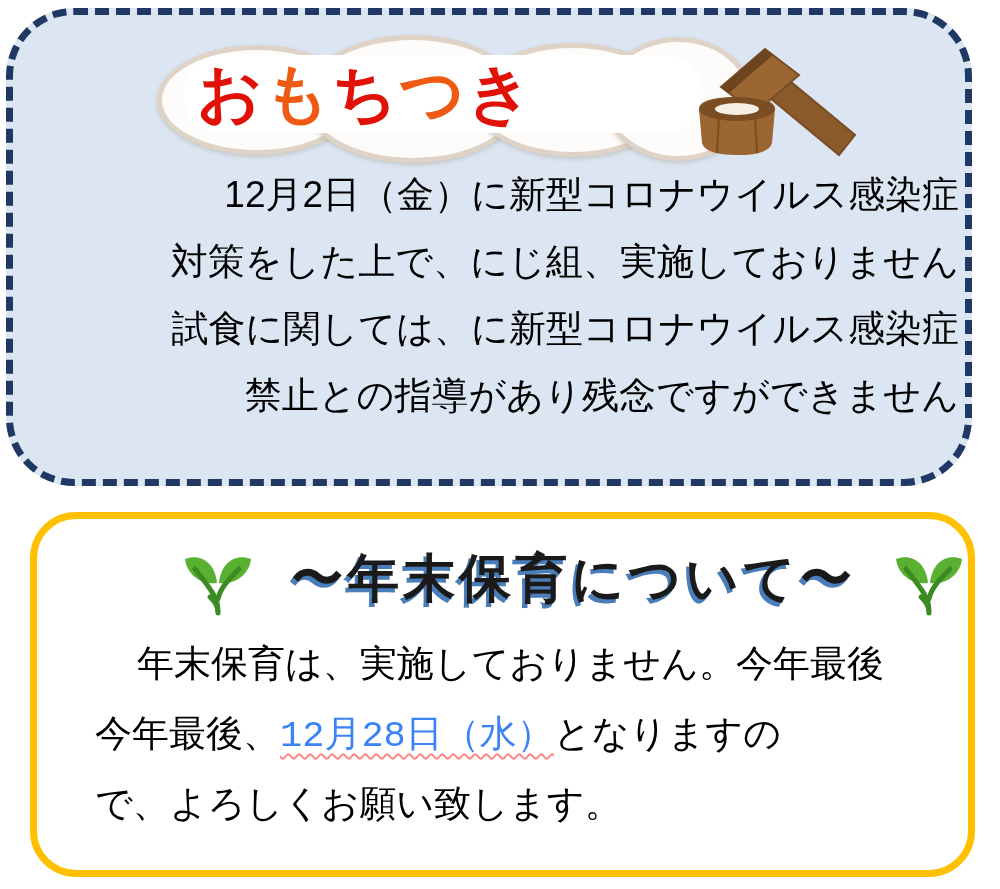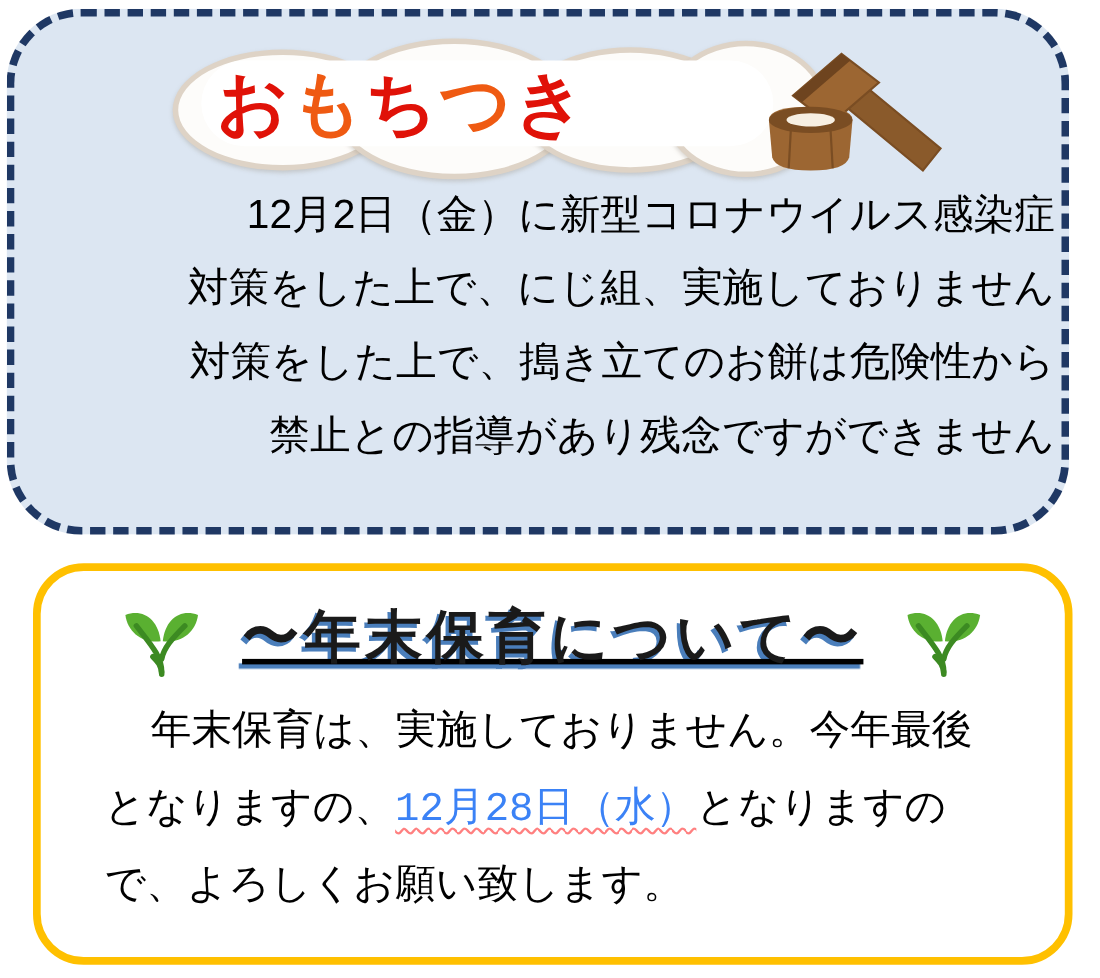--- a/index.html
+++ b/index.html
@@ -111,23 +111,22 @@
     box-sizing: border-box;
   }
 
   .box2-head {
     position: absolute;
     left: 0;
     top: 20px;
     width: 100%;
     display: flex;
     align-items: center;
-    justify-content: center;
+    justify-content: flex-end;
     gap: 34px;
-    text-decoration: underline;
   }
   .sprout-icon { width: 78px; height: 80px; flex: none; }
 
   .box2-heading {
     font-size: 52px;
     font-weight: bold;
     color: #1a1a1a;
     letter-spacing: 4px;
     white-space: nowrap;
     text-shadow: -3px 4px 0 #4a7ebb;
@@ -189,21 +188,21 @@
     <ellipse cx="64" cy="72" rx="38" ry="12" fill="#7a4d23"></ellipse>
     <ellipse cx="64" cy="72" rx="22" ry="6" fill="#f7efe2"></ellipse>
 
     <path d="M46,80 L44,116" stroke="#7a4d23" stroke-width="2" fill="none"></path>
     <path d="M82,80 L84,116" stroke="#7a4d23" stroke-width="2" fill="none"></path>
   </svg>
 
   <div class="box1-text">
     <div class="line indent">12月2日（金）に新型コロナウイルス感染症</div>
     <div class="line">対策をした上で、にじ組、実施しておりません</div>
-    <div class="line">対策をした上で、搗き立てのお餅は危険性から</div>
+    <div class="line">試食に関しては、に新型コロナウイルス感染症</div>
     <div class="line">禁止との指導があり残念ですができません</div>
   </div>
 </div>
 
 <div class="notice-box-2">
 
   <div class="box2-head">
     <svg class="sprout-icon" viewBox="0 0 78 80">
       <path d="M38,44 C22,46 8,36 6,20 C22,14 36,24 38,44 Z" fill="#5ab031"></path>
       <path d="M40,44 C56,46 70,36 72,20 C56,14 42,24 40,44 Z" fill="#5ab031"></path>
@@ -218,16 +217,16 @@
       <path d="M38,44 C22,46 8,36 6,20 C22,14 36,24 38,44 Z" fill="#5ab031"></path>
       <path d="M40,44 C56,46 70,36 72,20 C56,14 42,24 40,44 Z" fill="#5ab031"></path>
       <path d="M39,72 C39,58 30,48 16,30" stroke="#3c8a22" stroke-width="5" fill="none" stroke-linecap="round"></path>
       <path d="M39,60 C41,50 48,42 60,30" stroke="#3c8a22" stroke-width="5" fill="none" stroke-linecap="round"></path>
       <path d="M39,74 C39,66 35,62 31,58" stroke="#3c8a22" stroke-width="5" fill="none" stroke-linecap="round"></path>
     </svg>
   </div>
 
   <div class="box2-text">
     <div class="line indent">年末保育は、実施しておりません。今年最後</div>
-    <div class="line"><span>となりますの、</span><span class="red-date">12月28日（水）</span><span>となりますの</span></div>
+    <div class="line"><span>今年最後、</span><span class="red-date">12月28日（水）</span><span>となりますの</span></div>
     <div class="line">で、よろしくお願い致します。</div>
   </div>
 </div>
 
 </body></html>

